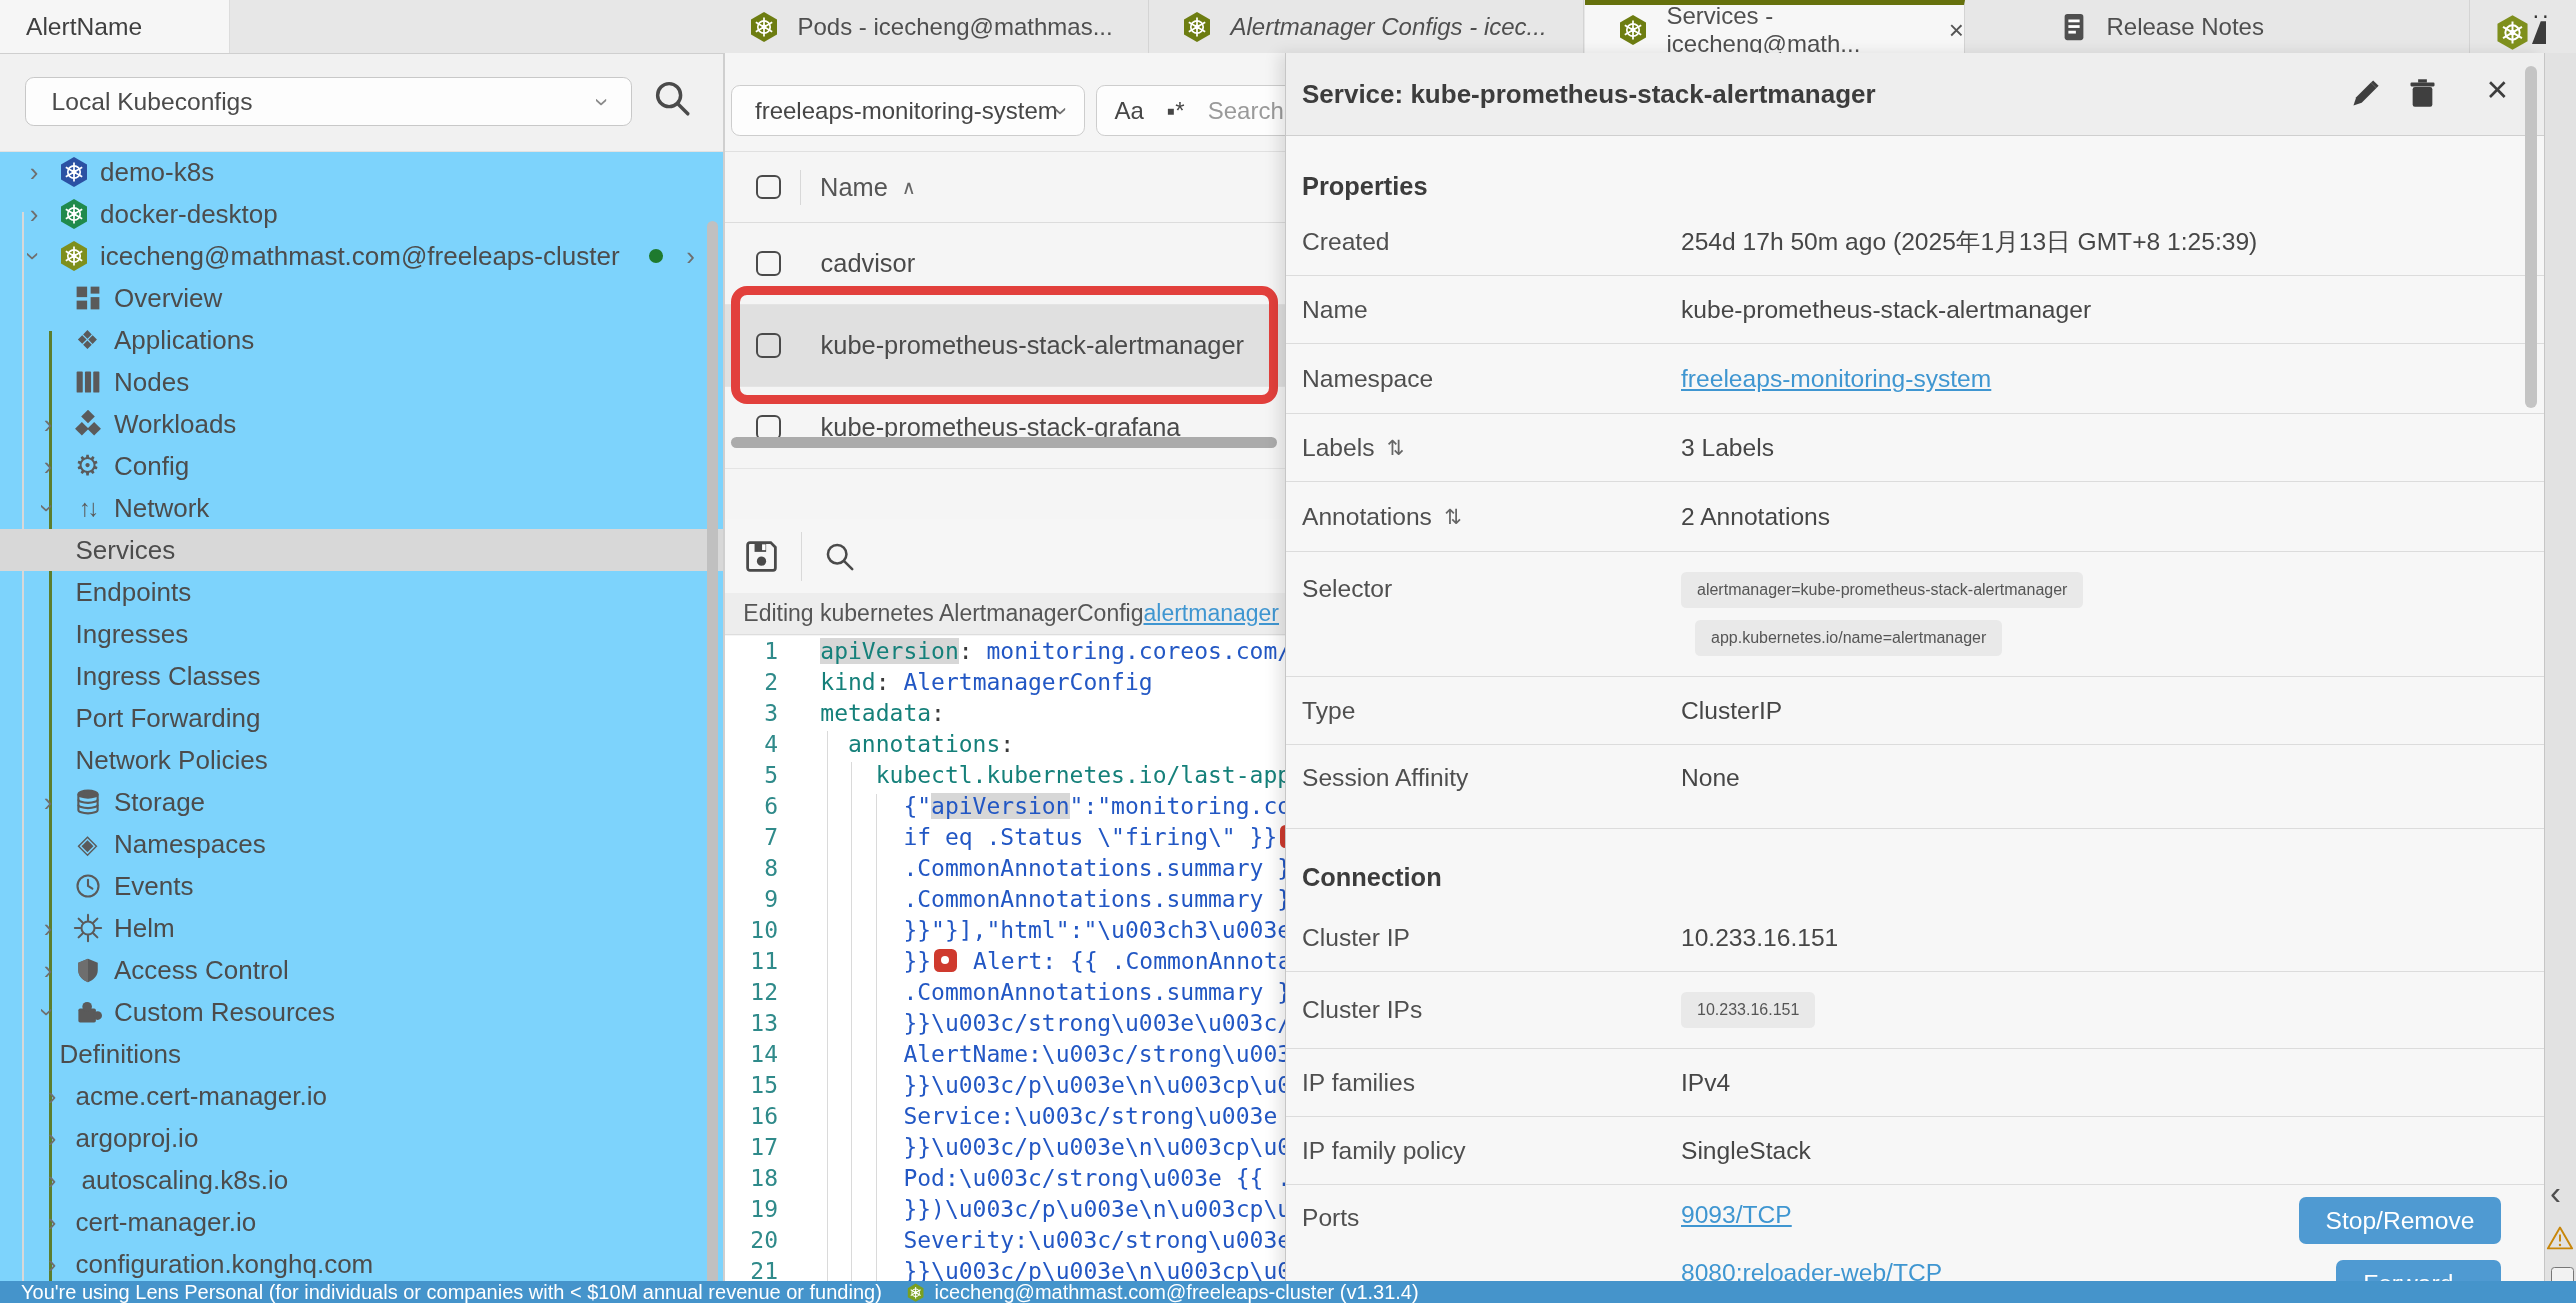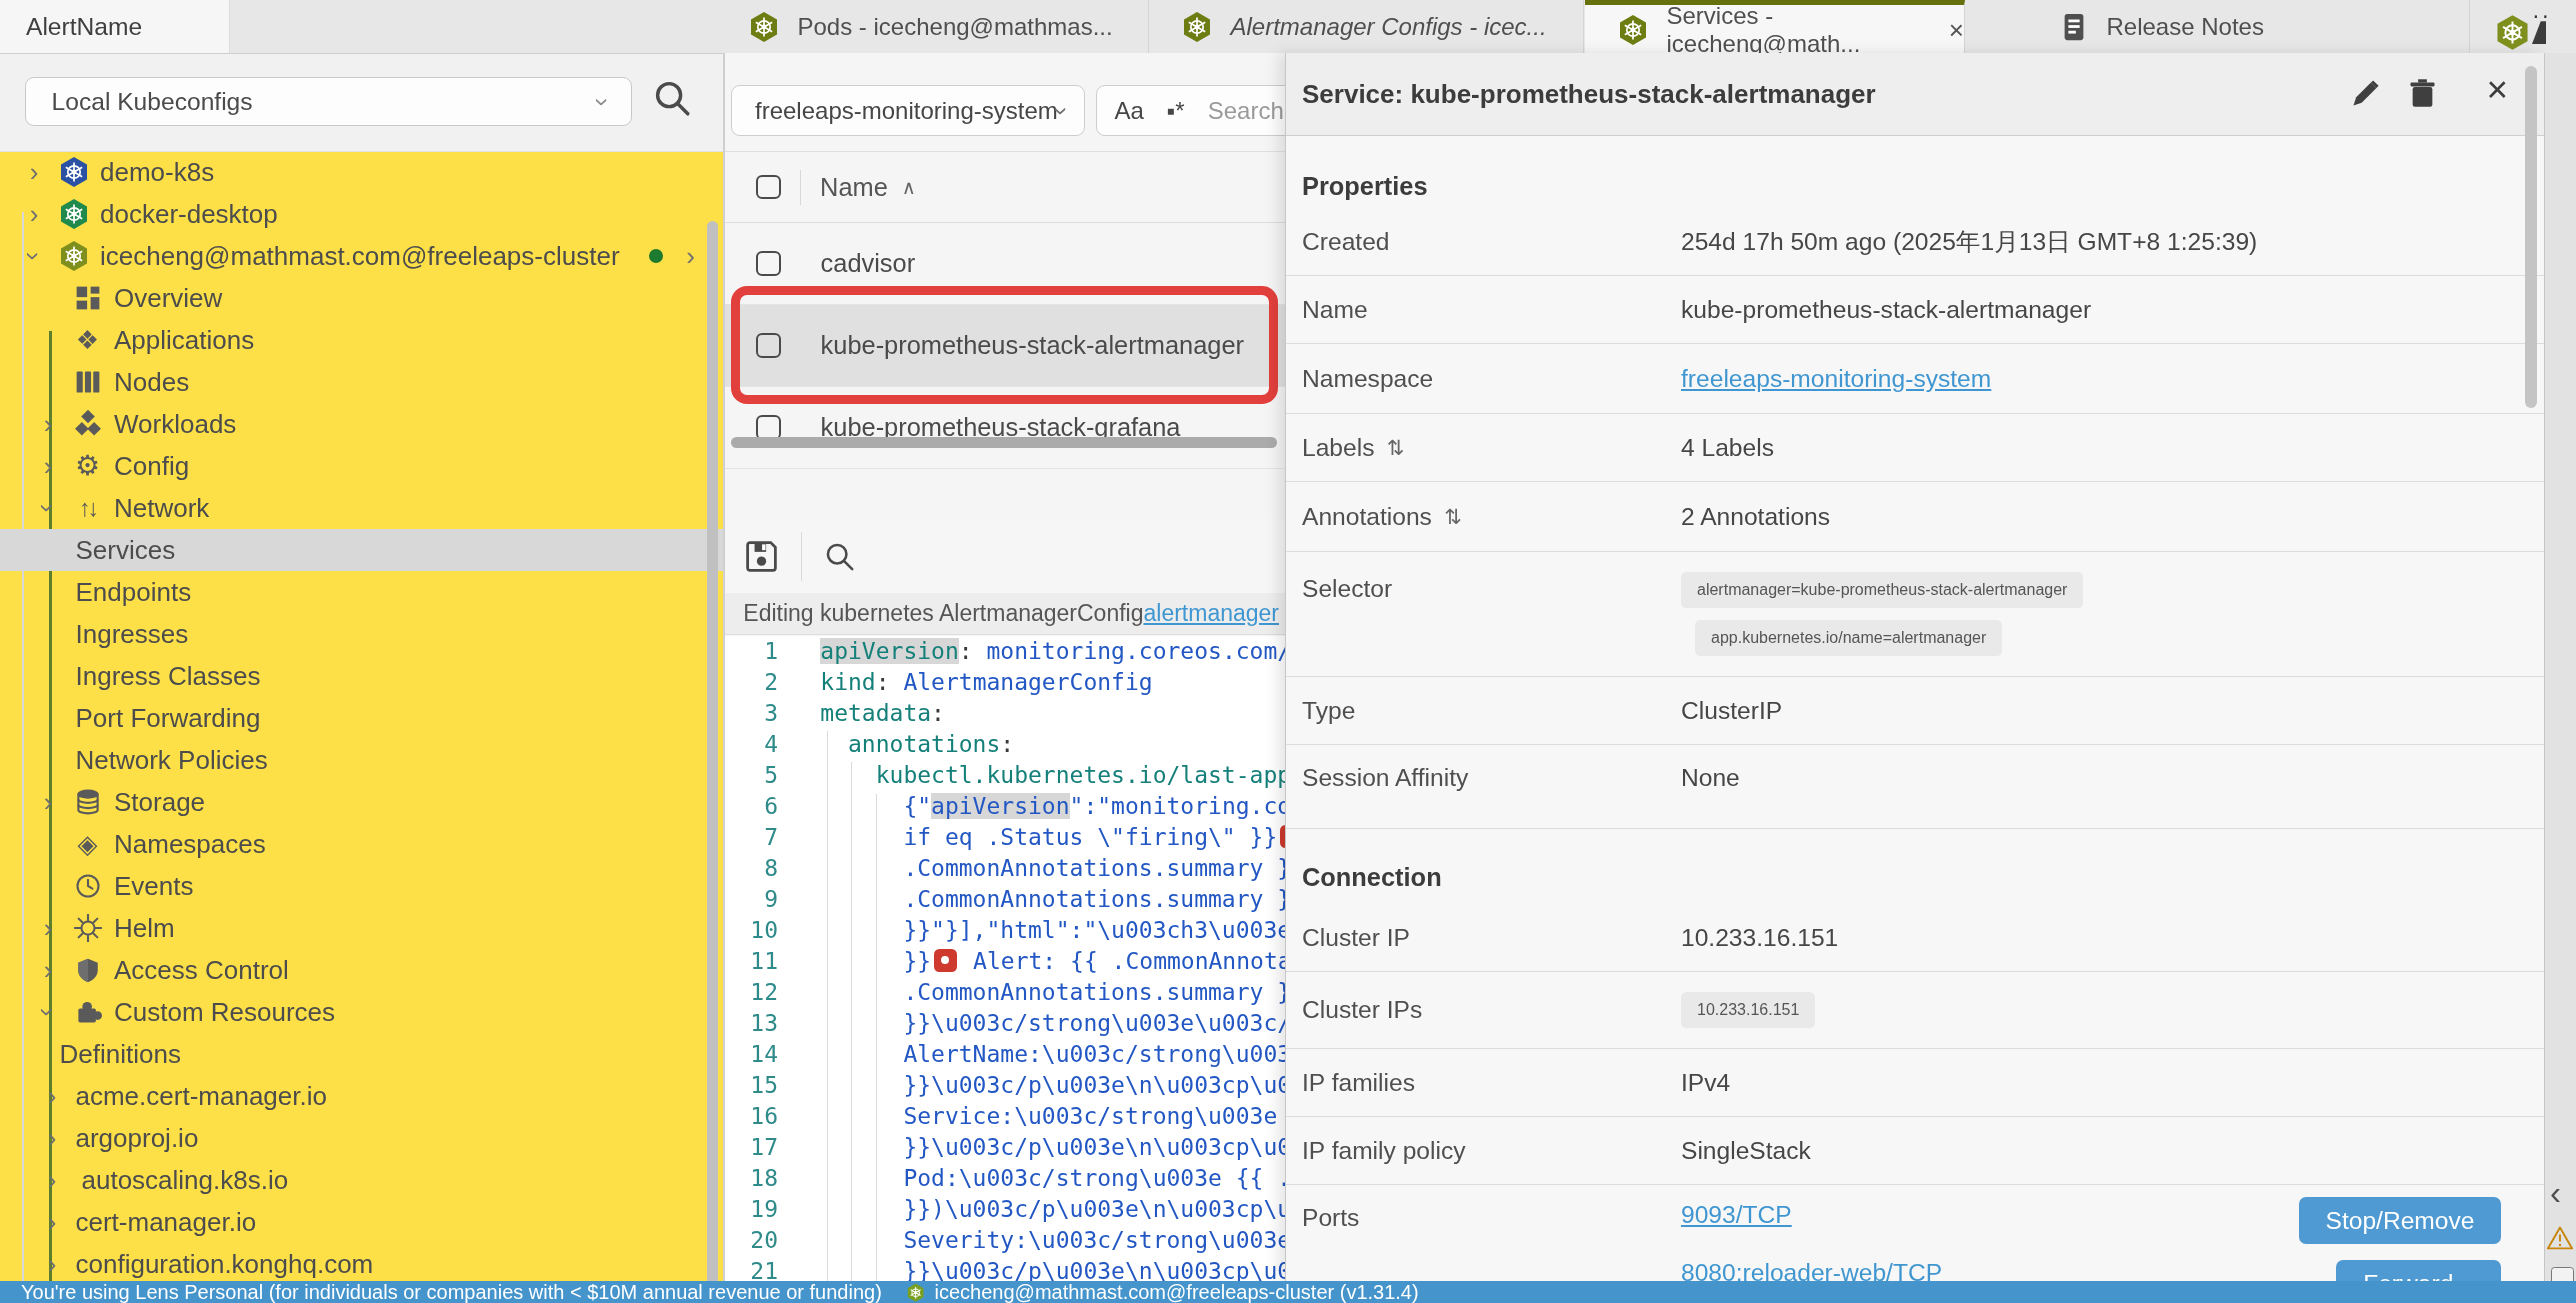--- a/index.html
+++ b/index.html
@@ -9,21 +9,21 @@
   #tabbar{left:0;top:0;width:2576px;height:53px;background:#e7e7e7;border-bottom:1.8px solid #cfcfcf;}
   #nav-title-tab{left:0;top:0;width:230px;height:53px;background:#f6f6f6;border-right:0.9px solid #dcdcdc;
     display:flex;align-items:center;padding-left:26px;box-sizing:border-box;font-size:24.6px;color:#3f3f3f;}
   .tab{top:0;height:53px;display:flex;align-items:center;box-sizing:border-box;border-right:0.9px solid #d4d4d4;
     font-size:24px;color:#4f4f4f;gap:17.5px;padding-left:32px;background:#e7e7e7;}
   .tab.active{background:#f7f7f7;border-top:5.3px solid #66710d;height:54px;}
   .tab .klogo{flex:0 0 auto;}
   .tab-close{margin-left:23px;font-size:26px;color:#555;line-height:1;}
   .italic{font-style:italic;}
   
-  #sidebar{left:0;top:54px;width:724px;height:1227px;background:#fde047;}
+  #sidebar{left:0;top:54px;width:724px;height:1227px;background:#7dd3fc;}
   #sidebar-divider{left:723px;top:53px;width:1.8px;height:1228px;background:#cfcfcf;z-index:4;}
   #kubeconfig-row{left:0;top:0;width:724px;height:97px;background:#f1f1f1;border-bottom:0.9px solid #e2e2e2;}
   #kubeconfig-select{left:24.6px;top:23px;width:607px;height:49px;background:#fdfdfd;border:1.8px solid #c8c8c8;
     border-radius:8.8px;display:flex;align-items:center;box-sizing:border-box;padding:0 23px 0 26px;font-size:24.6px;color:#4a4a4a;}
   #kubeconfig-select .chev{margin-left:auto;color:#8a8a8a;}
   .chevglyph{display:inline-block;font-size:26px;color:#6f6f6f;line-height:1;}
   .chev-down{transform:rotate(90deg);}
   #tree{left:0;top:97px;width:724px;height:1130px;overflow:hidden;}
   .treerow{position:relative;height:42px;display:flex;align-items:center;font-size:26px;color:#4c4c4c;gap:10.5px;box-sizing:border-box;}
   .treerow.selected{background:#d8d8d8;}
@@ -540,21 +540,21 @@
       <span class="lbl">Namespace</span>
       <span class="val">
           <a class="bluelink">freeleaps-monitoring-system</a>
         </span>
     </div>
     <div class="drow" style="height:68px;">
       <span class="lbl">
           <span>Labels</span>
           <span class="toggle">⇅</span>
         </span>
-      <span class="val">4 Labels</span>
+      <span class="val">3 Labels</span>
     </div>
     <div class="drow" style="height:70px;">
       <span class="lbl">
           <span>Annotations</span>
           <span class="toggle">⇅</span>
         </span>
       <span class="val">2 Annotations</span>
     </div>
     <div class="drow" style="height:125px;">
       <span class="lbl" style="align-items:flex-start;padding-top:23px;">Selector</span>

